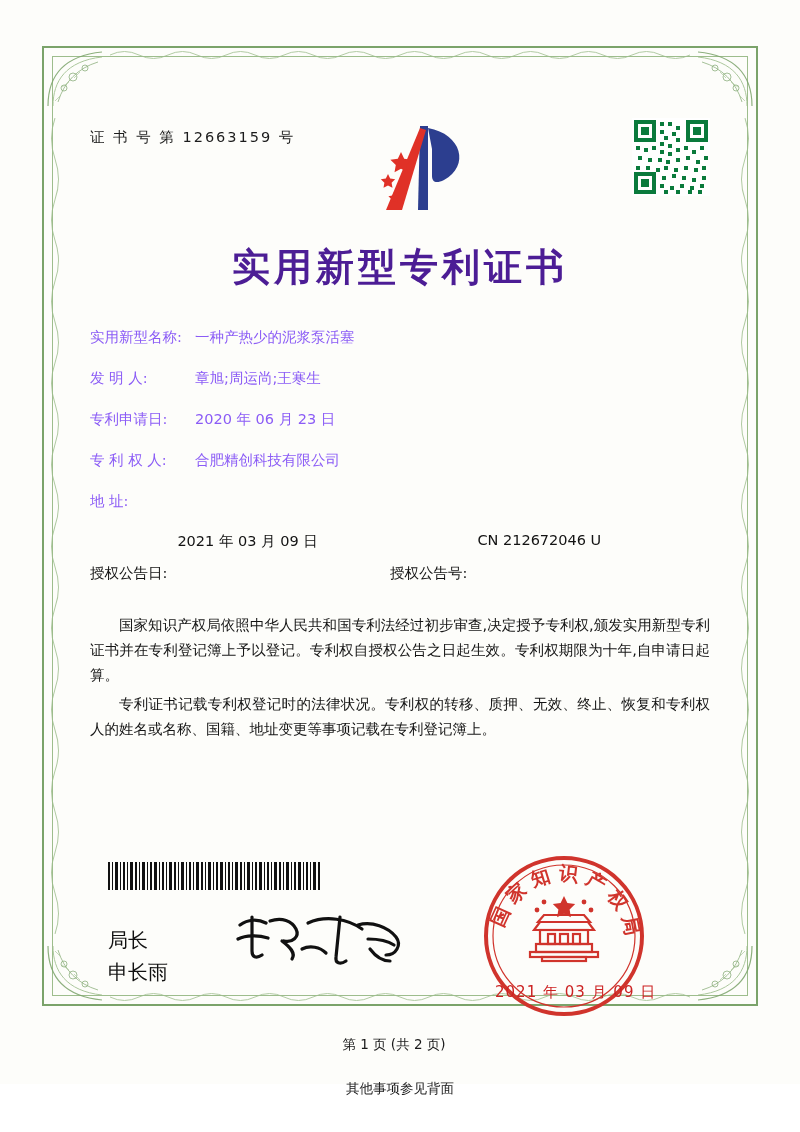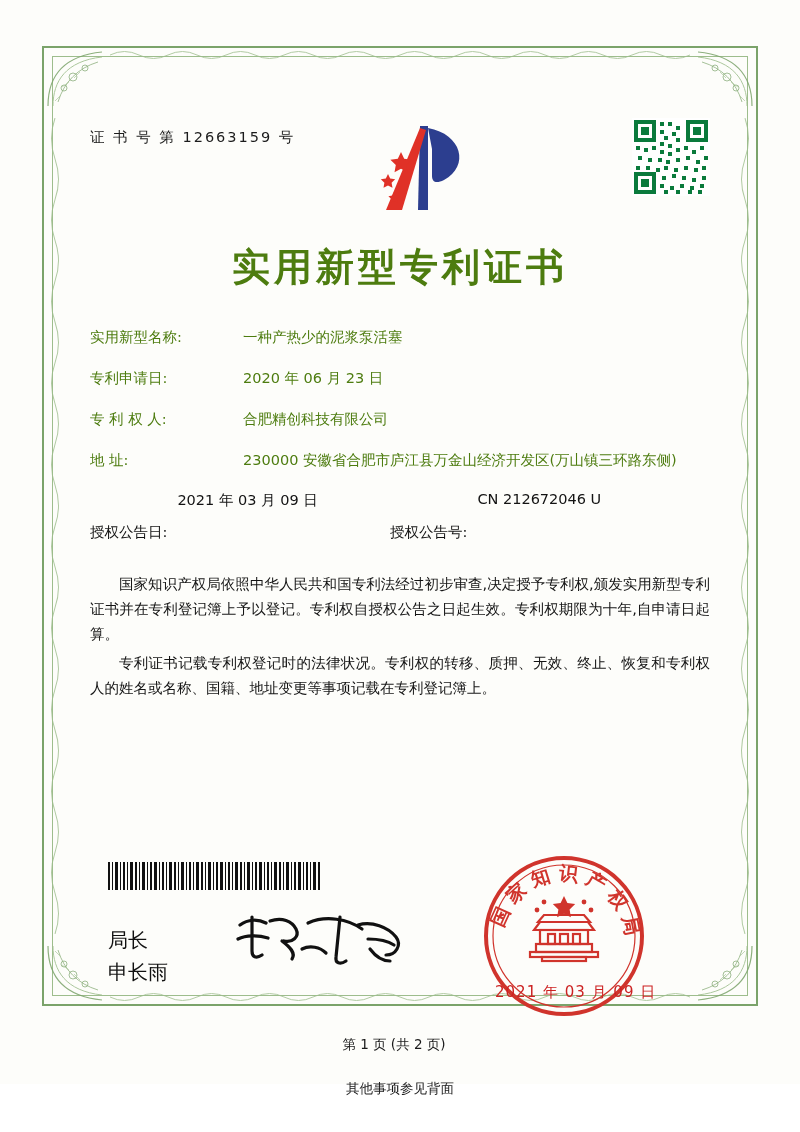--- a/index.html
+++ b/index.html
@@ -105,41 +105,40 @@
     margin-top: -2px;
   }
 
   .main-title {
     text-align: center;
     font-size: 38px;
     font-weight: bold;
     letter-spacing: 4px;
     margin-top: 22px;
     margin-bottom: 34px;
-    color: #4d7c0f;
+    color: #4c1d95;
     font-family: "DejaVu Sans", "Liberation Sans", sans-serif;
   }
 
   .field {
     display: flex;
     font-size: 14.5px;
     line-height: 1.45;
     margin-bottom: 20px;
-    color: #4d7c0f;
+    color: #8b5cf6;
   }
   .field .label {
     width: 105px;
     flex: none;
     letter-spacing: 0px;
     white-space: nowrap;
   }
   .field .value {
     flex: 1;
     word-break: break-all;
-    margin-left: 48px;
   }
   .field .value.mono-ish {
     letter-spacing: 0.3px;
   }
 
   .row-two {
     display: flex;
     font-size: 14.5px;
     margin-bottom: 12px;
     color: #131313;
@@ -384,35 +383,38 @@
       </div>
     </div>
 
     <div class="main-title">实用新型专利证书</div>
 
     <div class="field">
       <div class="label">实用新型名称:</div>
       <div class="value">一种产热少的泥浆泵活塞</div>
     </div>
 
+    <div class="field">
+      <div class="label">发 明 人:</div>
+      <div class="value">章旭;周运尚;王寒生</div>
+    </div>
 
 
     <div class="field">
       <div class="label">专利申请日:</div>
       <div class="value">2020 年 06 月 23 日</div>
     </div>
 
     <div class="field">
       <div class="label">专 利 权 人:</div>
       <div class="value">合肥精创科技有限公司</div>
     </div>
 
     <div class="field">
       <div class="label">地 址:</div>
-      <div class="value">230000 安徽省合肥市庐江县万金山经济开发区(万山镇三环路东侧)</div>
     </div>
 
     <div class="row-two">
       <div class="cell1">
         <span class="lbl">授权公告日:</span>
         <span class="val">2021 年 03 月 09 日</span>
       </div>
       <div class="cell2">
         <span class="lbl">授权公告号:</span>
         <span class="val">CN 212672046 U</span>

